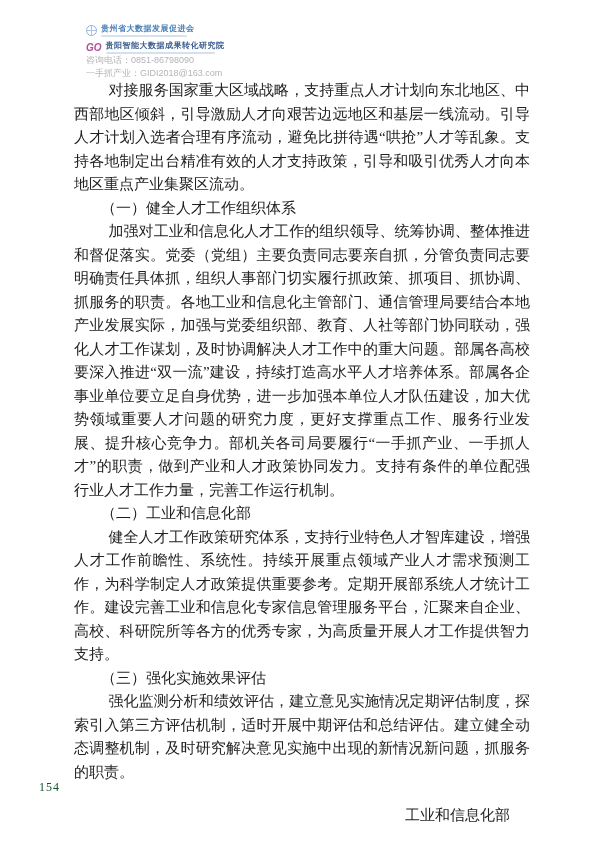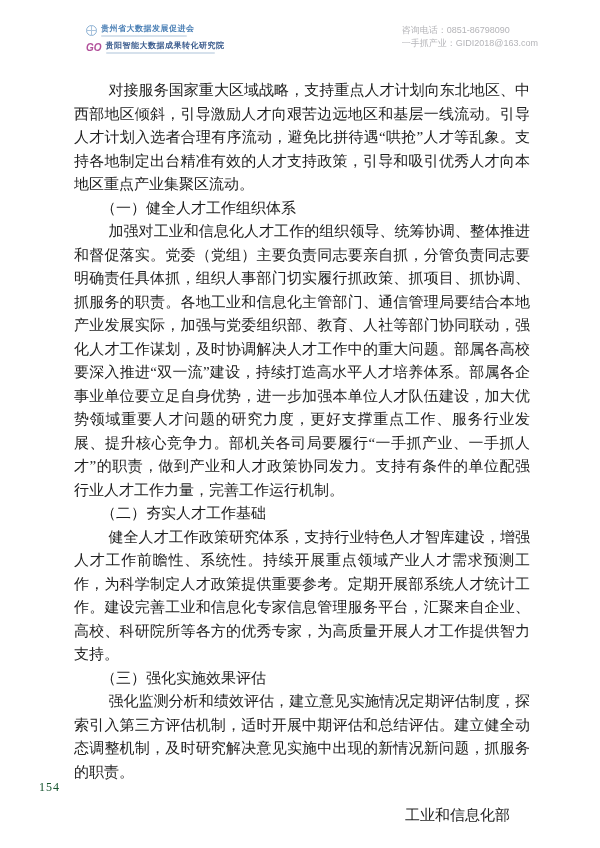--- a/index.html
+++ b/index.html
@@ -6,21 +6,21 @@
   body {
     width:600px; height:848px;
     background:#ffffff;
     font-family:"Liberation Serif", serif;
     position:relative; overflow:hidden;
   }
 
   
   .header {
     position:absolute; top:24px; left:86px; right:62px;
-    display:flex; justify-content:space-between; align-items:flex-start;
+    display:flex; justify-content:space-between; align-items:flex-start;flex-direction:column;
   }
   .logos { display:flex; flex-direction:column; gap:4px; }
   .logo-row { display:flex; align-items:center; gap:4px; }
   .logo-col { display:flex; flex-direction:column; }
   .globe {
     width:11px; height:11px; border:1px solid #8fb3d5; border-radius:50%;
     box-sizing:border-box;
     background:
       linear-gradient(#aac4dd,#aac4dd) center/9px 1px no-repeat,
       linear-gradient(#aac4dd,#aac4dd) center/1px 9px no-repeat;
@@ -98,21 +98,21 @@
     <div>
       <span>一手抓产业：</span><span>GIDI2018@163.com</span>
     </div>
   </div>
 </div>
 
 <div class="doc">
   <p class="para">对接服务国家重大区域战略，支持重点人才计划向东北地区、中西部地区倾斜，引导激励人才向艰苦边远地区和基层一线流动。引导人才计划入选者合理有序流动，避免比拼待遇“哄抢”人才等乱象。支持各地制定出台精准有效的人才支持政策，引导和吸引优秀人才向本地区重点产业集聚区流动。</p>
   <p class="h2">（一）健全人才工作组织体系</p>
   <p class="para">加强对工业和信息化人才工作的组织领导、统筹协调、整体推进和督促落实。党委（党组）主要负责同志要亲自抓，分管负责同志要明确责任具体抓，组织人事部门切实履行抓政策、抓项目、抓协调、抓服务的职责。各地工业和信息化主管部门、通信管理局要结合本地产业发展实际，加强与党委组织部、教育、人社等部门协同联动，强化人才工作谋划，及时协调解决人才工作中的重大问题。部属各高校要深入推进“双一流”建设，持续打造高水平人才培养体系。部属各企事业单位要立足自身优势，进一步加强本单位人才队伍建设，加大优势领域重要人才问题的研究力度，更好支撑重点工作、服务行业发展、提升核心竞争力。部机关各司局要履行“一手抓产业、一手抓人才”的职责，做到产业和人才政策协同发力。支持有条件的单位配强行业人才工作力量，完善工作运行机制。</p>
-  <p class="h2">（二）夯实人才工作基础</p>
+  <p class="h2">（二）工业和信息化部</p>
   <p class="para">健全人才工作政策研究体系，支持行业特色人才智库建设，增强人才工作前瞻性、系统性。持续开展重点领域产业人才需求预测工作，为科学制定人才政策提供重要参考。定期开展部系统人才统计工作。建设完善工业和信息化专家信息管理服务平台，汇聚来自企业、高校、科研院所等各方的优秀专家，为高质量开展人才工作提供智力支持。</p>
   <p class="h2">（三）强化实施效果评估</p>
   <p class="para">强化监测分析和绩效评估，建立意见实施情况定期评估制度，探索引入第三方评估机制，适时开展中期评估和总结评估。建立健全动态调整机制，及时研究解决意见实施中出现的新情况新问题，抓服务的职责。</p>
 
   <div class="sig-block">
     <div>工业和信息化部</div>
 
   </div>
 </div>
 

